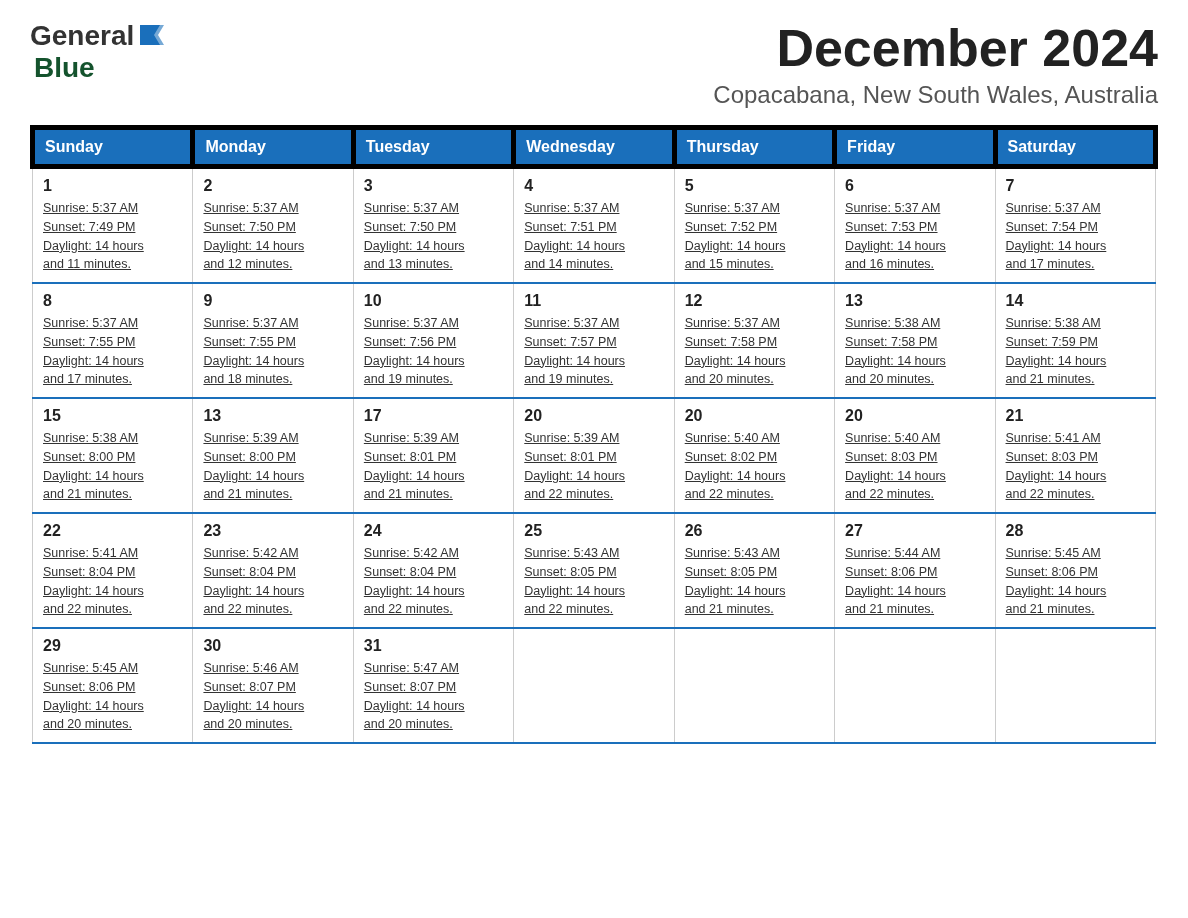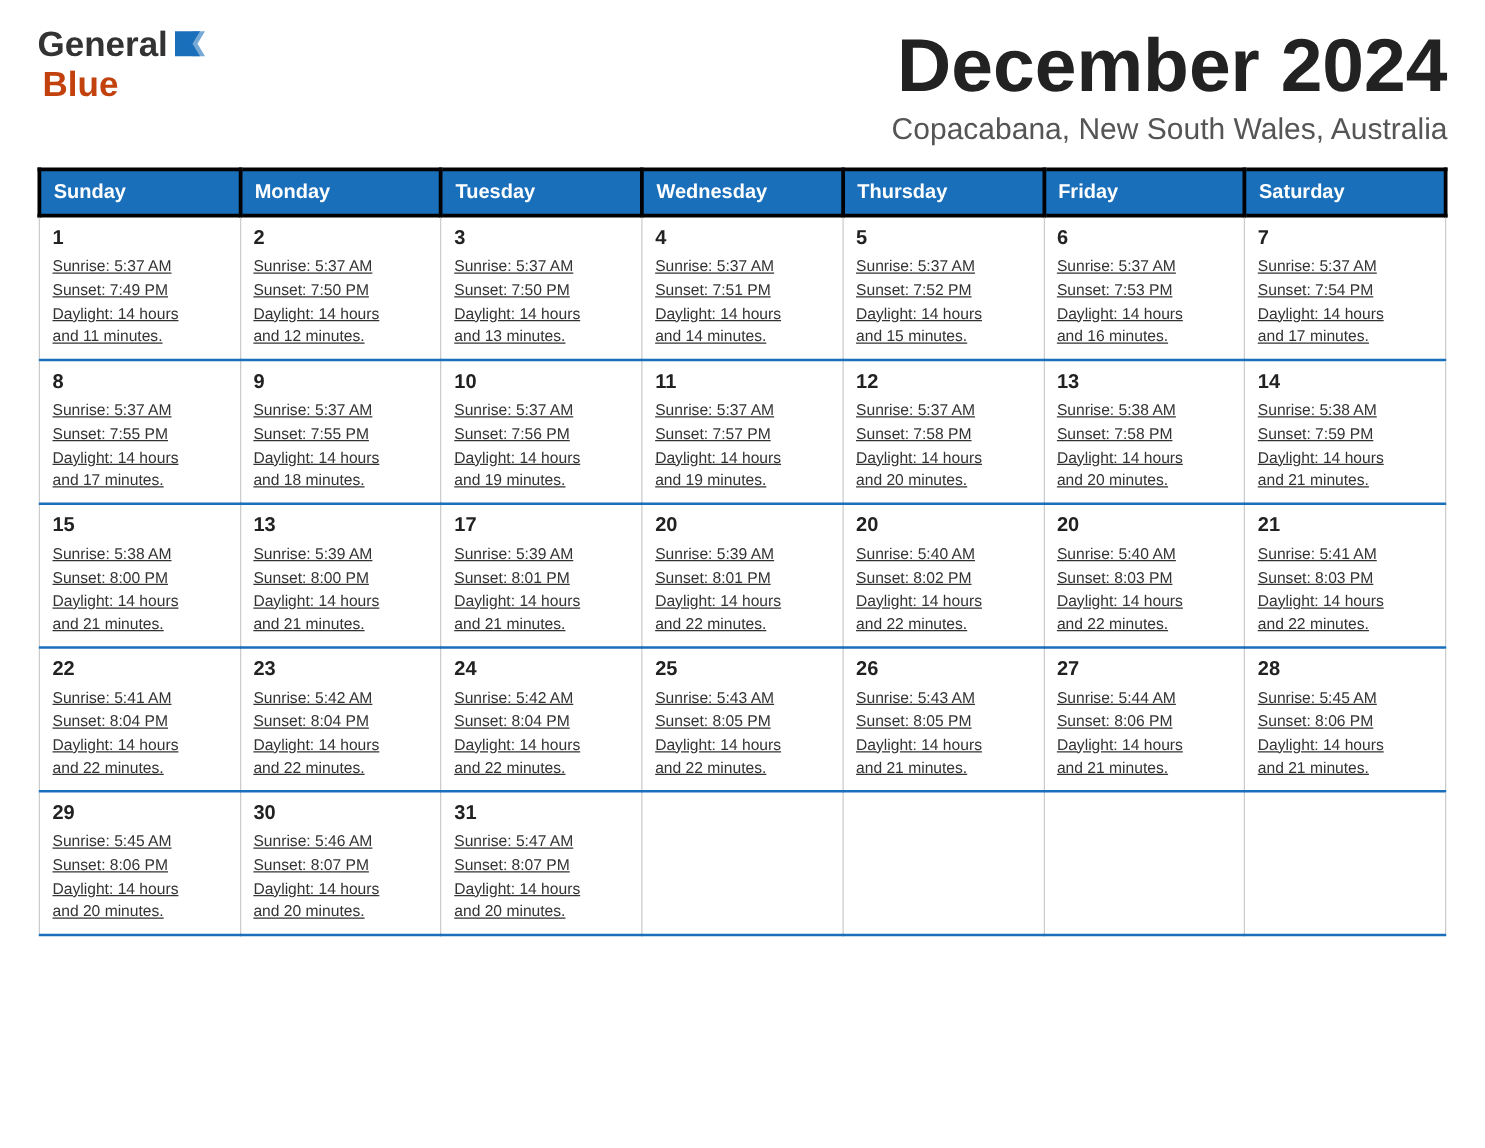--- a/index.html
+++ b/index.html
@@ -27,21 +27,21 @@
     }
     .logo-line2 {
       display: flex;
       align-items: center;
       margin-left: 4px;
     }
     .title-section {
       text-align: right;
     }
     .month-title {
-      font-size: 60px;
+      font-size: 52px;
       font-weight: bold;
       color: #222;
       line-height: 1.1;
     }
     .location {
       font-size: 24px;
       color: #555;
       margin-top: 4px;
     }
     table {
@@ -49,21 +49,21 @@
       border-collapse: collapse;
       table-layout: fixed;
     }
     thead th {
       background-color: #1a6fbb;
       color: #fff;
       font-size: 16px;
       font-weight: bold;
       padding: 8px 10px;
       text-align: left;
-      border: 3px solid #000000;
+      border: 5px solid #000000;
     }
     tbody td {
       vertical-align: top;
       border: 1px solid #ccc;
       padding: 8px 10px;
       font-size: 13px;
       color: #333;
       height: 110px;
     }
     tbody tr {
@@ -91,21 +91,21 @@
 <div class="header">
   <div class="logo-wrapper">
     <div class="logo-line1">
       <span style="font-size:28px;font-weight:bold;color:#333;">General</span>
       <svg width="28" height="28" viewBox="0 0 28 28" style="margin-left:2px;margin-top:-2px;">
         <polygon points="4,4 24,4 18,14 24,24 4,24" fill="#1a6fbb"></polygon>
         <polygon points="18,4 28,4 22,14 28,24 18,24 14,14" fill="#1a6fbb" opacity="0.6"></polygon>
       </svg>
     </div>
     <div class="logo-line2">
-      <span style="font-size:28px;font-weight:bold;color:#c2410c;">Blue</span>
+      <span style="font-size:28px;font-weight:bold;color:#14532d;">Blue</span>
     </div>
   </div>
   <div class="title-section">
     <div class="month-title">December 2024</div>
     <div class="location">Copacabana, New South Wales, Australia</div>
   </div>
 </div>
 
 <table>
   <thead>

